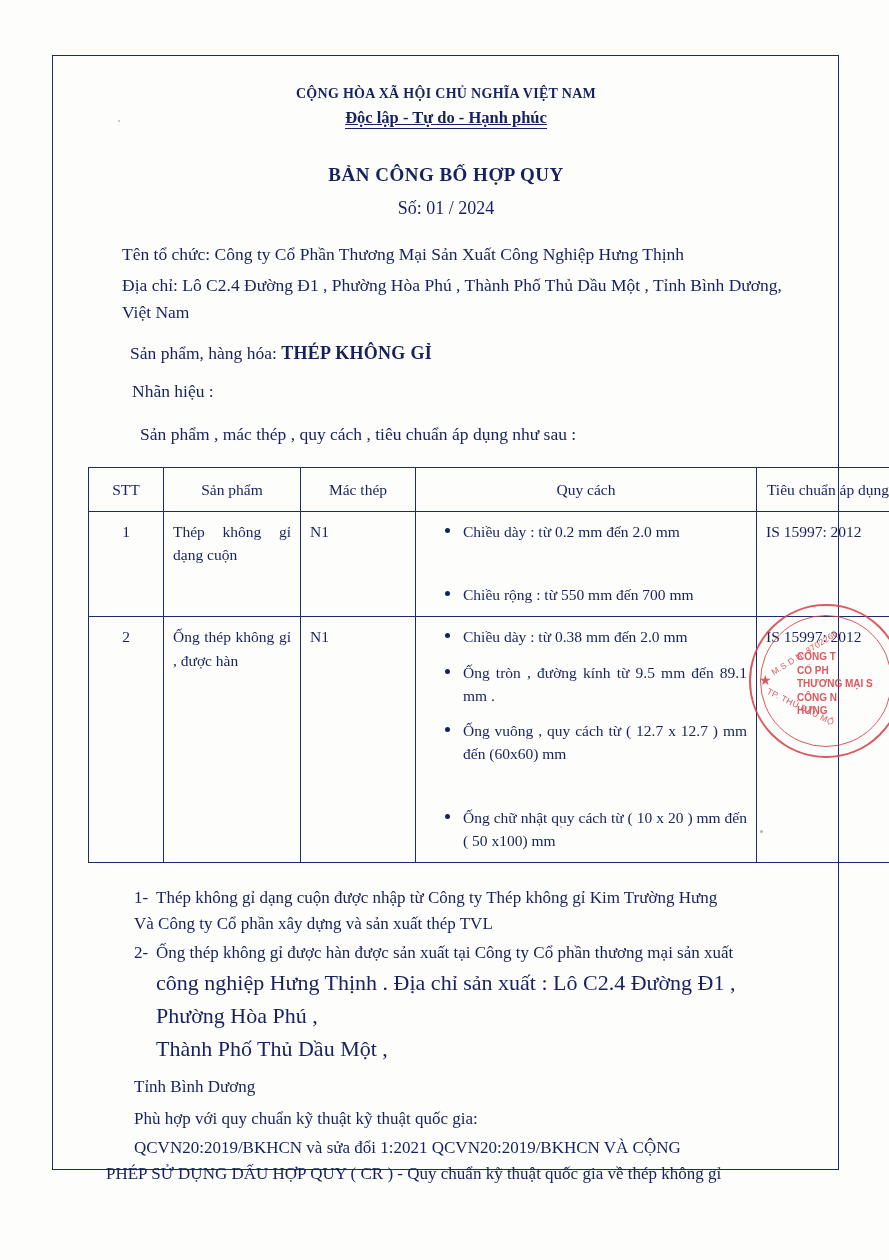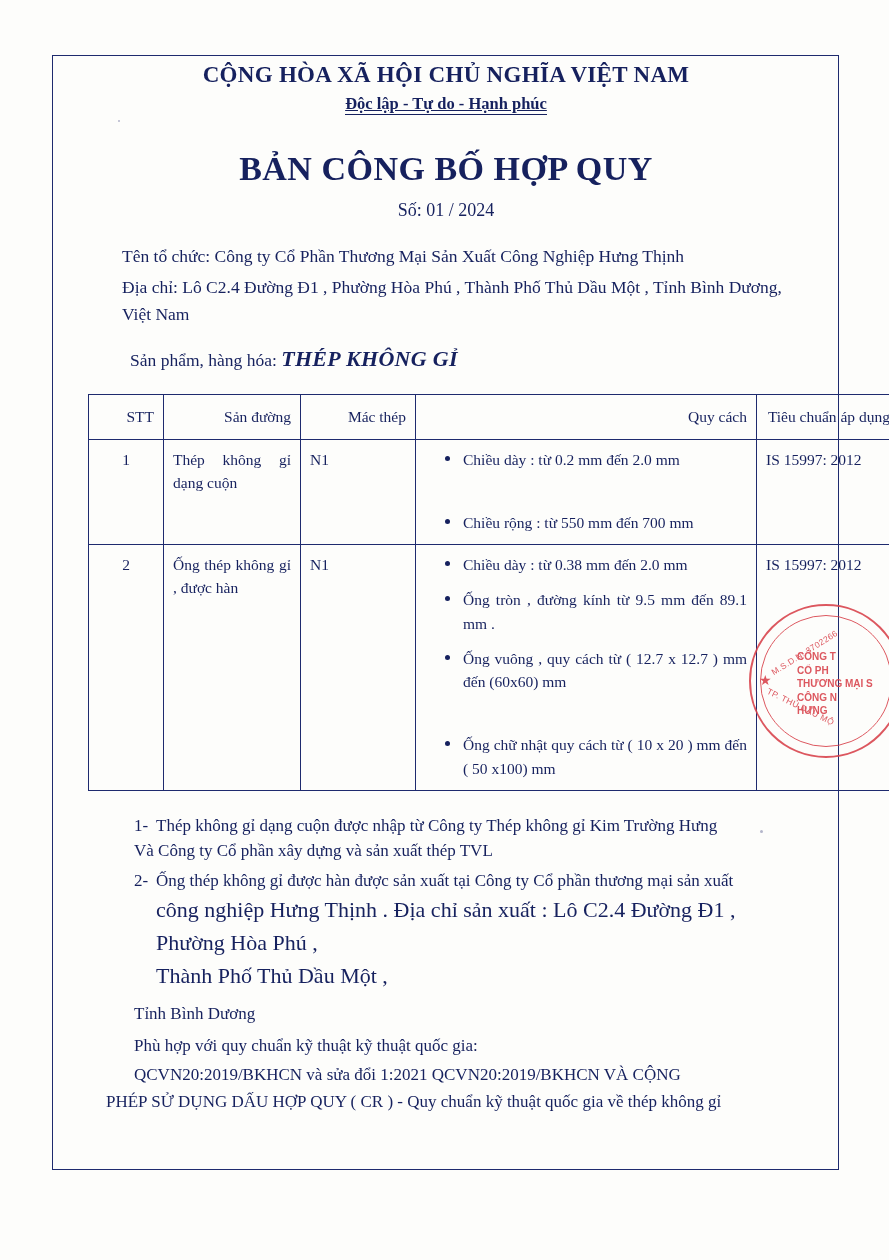--- a/index.html
+++ b/index.html
@@ -36,36 +36,36 @@
     position: absolute;
     left: 70px;
     top: 62px;
     width: 752px;
     box-sizing: border-box;
     padding: 0 18px;
   }
   .center { text-align: center; }
   .national {
     font-weight: bold;
-    font-size: 23px;
+    font-size: 14px;
     letter-spacing: 0.3px;
     color: #16215e;
-    margin-top: 0;
+    margin-top: 24px;
   }
   .motto {
     font-weight: bold;
     font-size: 16.5px;
     margin-top: 6px;
     color: #16215e;
     text-decoration: underline;
   }
   .motto span.u { border-bottom: 1.3px solid #16215e; padding-bottom: 1px; }
   .doc-title {
     font-weight: bold;
-    font-size: 34px;
+    font-size: 19px;
     letter-spacing: 0.5px;
     margin-top: 36px;
     color: #16215e;
   }
   .doc-number {
     font-size: 18px;
     margin-top: 12px;
     color: #16215e;
   }
   .para {
@@ -73,41 +73,41 @@
     line-height: 1.55;
     margin-top: 10px;
     color: #16215e;
   }
   .p-org { margin-top: 22px; padding-left: 34px; text-indent: 0; }
   .p-addr { margin-top: 4px; padding-left: 34px; }
   .p-phone { margin-top: 14px; padding-left: 38px; }
   .p-prod { margin-top: 14px; padding-left: 42px; }
   .p-brand { margin-top: 10px; padding-left: 44px; }
   .p-intro { margin-top: 16px; padding-left: 52px; }
-  .prod-value { font-weight: bold; font-size: 22px; letter-spacing: 0.3px; font-style: italic; }
+  .prod-value { font-weight: bold; font-size: 18px; letter-spacing: 0.3px; }
 
   
   table.spec {
     border-collapse: collapse;
     width: 716px;
     margin-top: 18px;
     margin-left: 0px;
     table-layout: fixed;
   }
   table.spec th, table.spec td {
     border: 1.2px solid #1e2a6e;
     vertical-align: top;
     padding: 8px 9px;
     font-size: 15.5px;
     color: #16215e;
     line-height: 1.5;
   }
   table.spec th {
     font-weight: normal;
-    text-align: right;
+    text-align: center;
     padding-top: 10px;
     padding-bottom: 10px;
   }
   th.c-stt, td.c-stt { width: 56px; text-align: center; }
   th.c-prod, td.c-prod { width: 118px; }
   th.c-mac, td.c-mac { width: 96px; }
   td.c-mac { text-align: left; }
   th.c-quy, td.c-quy { width: 322px; }
   th.c-std, td.c-std { width: 124px; }
   td.c-prod { text-align: justify; text-justify: inter-word; }
@@ -258,27 +258,32 @@
       <span>Địa chỉ:</span>
       <span>Lô C2.4 Đường Đ1 , Phường Hòa Phú , Thành Phố Thủ Dầu Một , Tỉnh Bình Dương, Việt Nam</span>
     </div>
 
 
     <div class="para p-prod">
       <span>Sản phẩm, hàng hóa:</span>
       <span class="prod-value">THÉP KHÔNG GỈ</span>
     </div>
 
-
+    <div class="para p-brand">
+      <span>Nhãn hiệu :</span>
+      <span></span>
+    </div>
+
+    <div class="para p-intro">Sản phẩm , mác thép , quy cách , tiêu chuẩn áp dụng như sau :</div>
 
     <table class="spec">
       <thead>
         <tr>
           <th class="c-stt">STT</th>
-          <th class="c-prod">Sản đường</th>
+          <th class="c-prod">Sản phẩm</th>
           <th class="c-mac">Mác thép</th>
           <th class="c-quy">Quy cách</th>
           <th class="c-std">Tiêu chuẩn áp dụng</th>
         </tr>
       </thead>
       <tbody>
         <tr>
           <td class="c-stt">1</td>
           <td class="c-prod">Thép không gỉ dạng cuộn</td>
           <td class="c-mac">N1</td>

